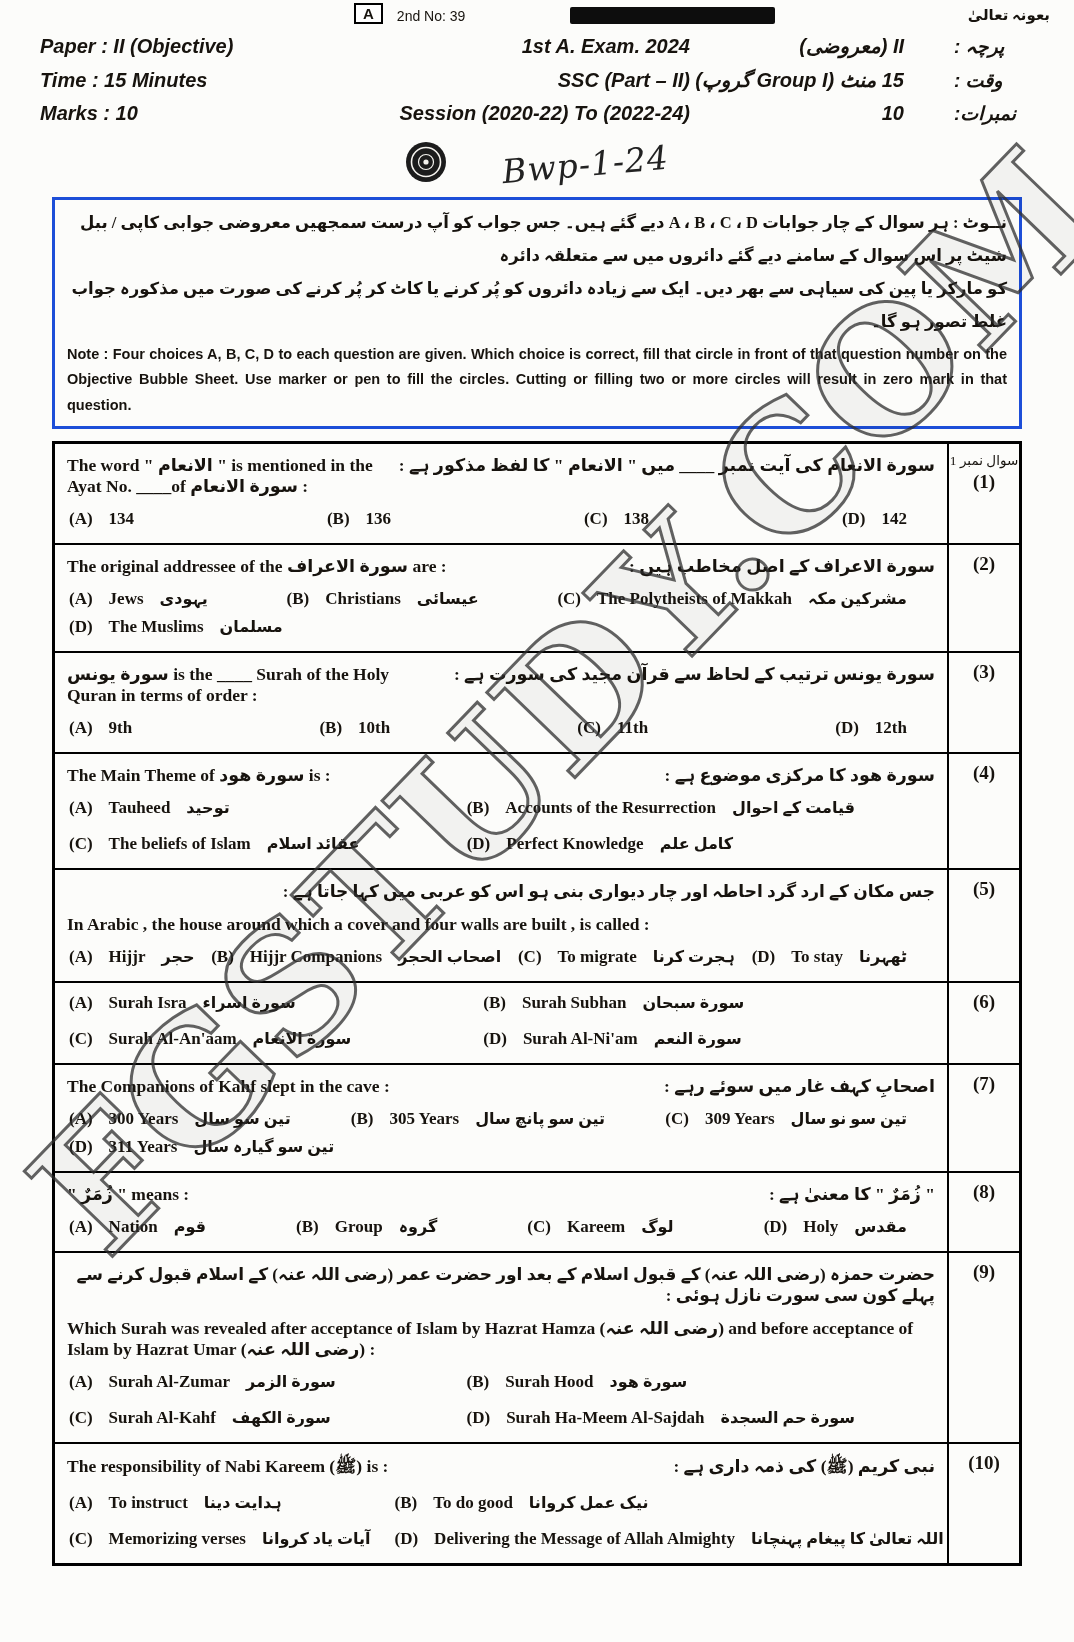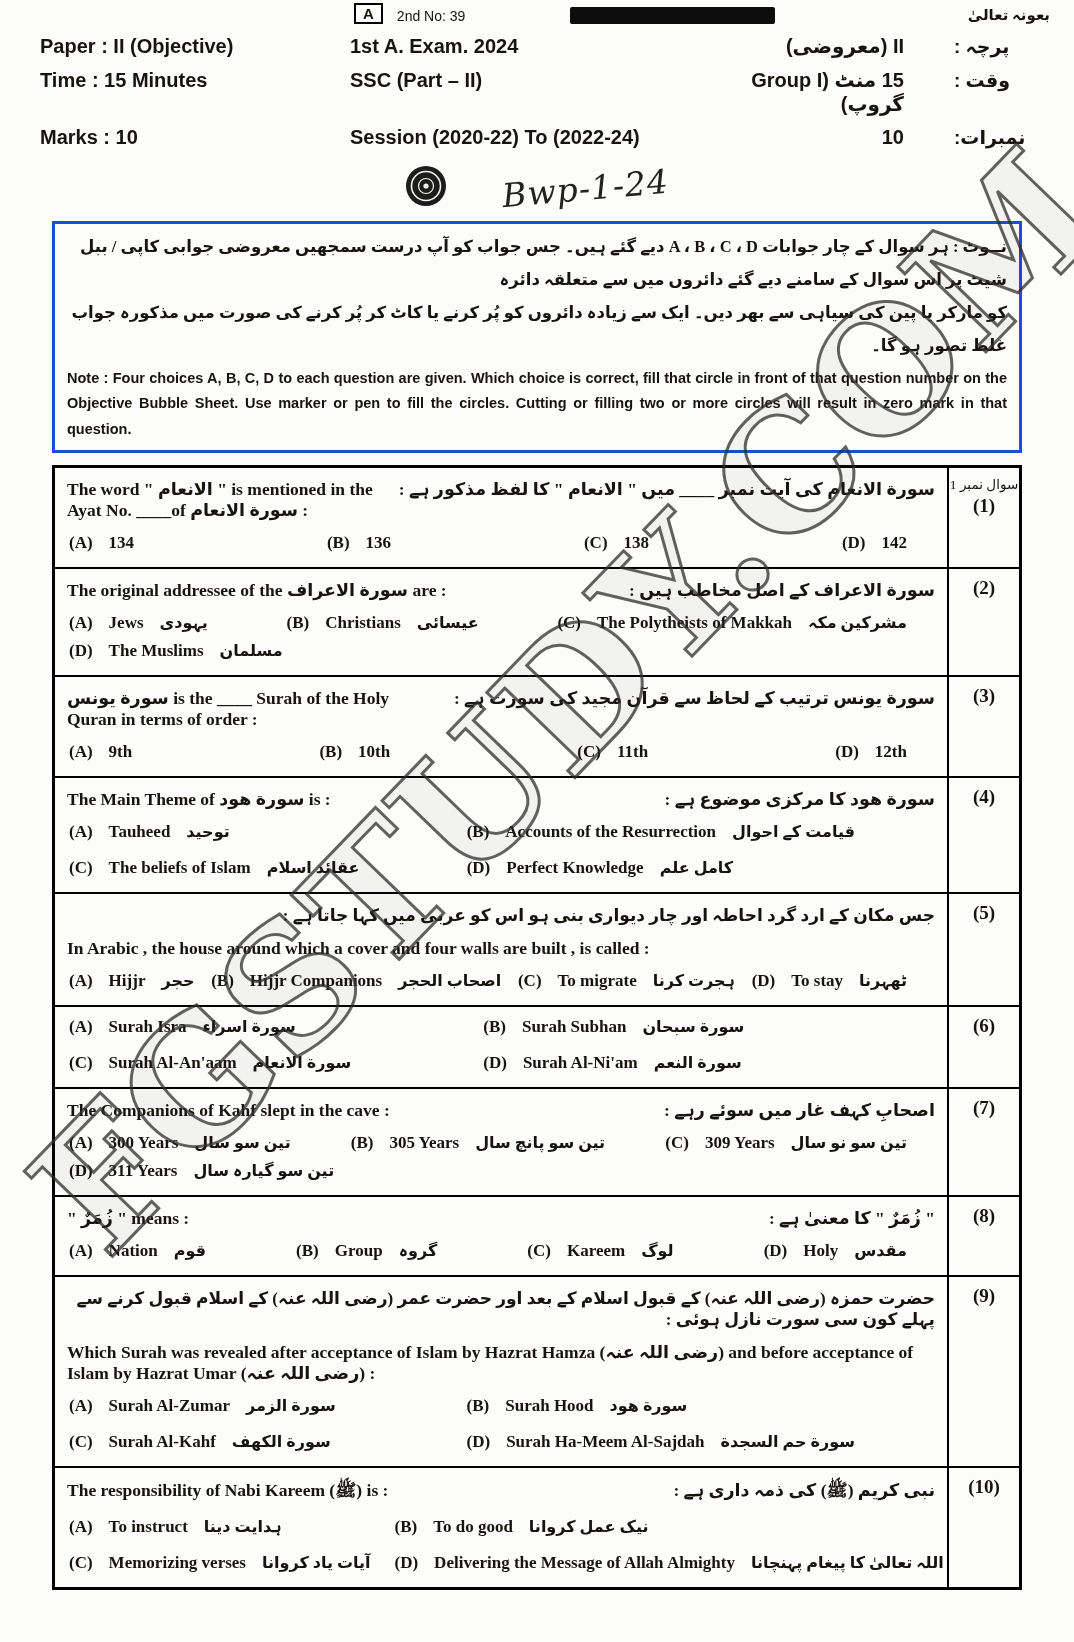--- a/index.html
+++ b/index.html
@@ -10,24 +10,24 @@
     font-family:"Liberation Serif","DejaVu Sans",serif;
   }
   
   .top-strip{ height:24px; overflow:hidden; display:flex; align-items:flex-end; padding:0 24px; }
   .version-box{ border:2px solid #000; font-family:"Liberation Sans","DejaVu Sans",sans-serif;
     font-weight:bold; font-size:15px; padding:0 7px; margin-left:330px; background:#fff; }
   .strip-text{ font-family:"Liberation Sans","DejaVu Sans",sans-serif; font-weight:normal; font-size:14px; margin-left:14px; }
   .code-bar{ width:205px; height:17px; background:#0d0d0d; border-radius:2px; margin-left:105px; }
   .strip-right{ margin-left:auto; font-weight:bold; font-size:15px; direction:rtl; }
   
-  .header{ padding:10px 28px 0 40px; font-family:"Liberation Sans","DejaVu Sans",sans-serif; font-weight:bold; }
+  .header{ padding:10px 28px 0 40px; font-family:"Liberation Sans","DejaVu Sans",sans-serif; font-weight:bold;font-style:italic; }
   .h-row{ display:flex; align-items:baseline; font-size:20px; margin-bottom:10px; }
   .h-c1{ width:310px; }
-  .h-c2{ width:340px; }
+  .h-c2{ width:340px;text-align:right; }
   .h-c3{ flex:1; text-align:right; padding-right:50px; direction:rtl; }
   .h-c4{ width:92px; text-align:left; direction:rtl; font-size:19px; }
   
   .logo-row{ display:flex; align-items:center; justify-content:center; gap:55px; height:58px; margin:0 0 4px 0; }
   .handwriting{ font-family:"DejaVu Serif",serif; font-style:italic; font-size:33px;
     transform:rotate(-5deg); letter-spacing:1px; color:#222; }
   
   .note-box{ margin:2px 52px 12px 52px; border:3px solid #1d4ed8; padding:6px 12px 8px 12px; }
   .note-ur{ direction:rtl; text-align:right; font-size:16.5px; font-weight:bold; line-height:2.0; }
   .note-ur.center{ text-align:right; }

